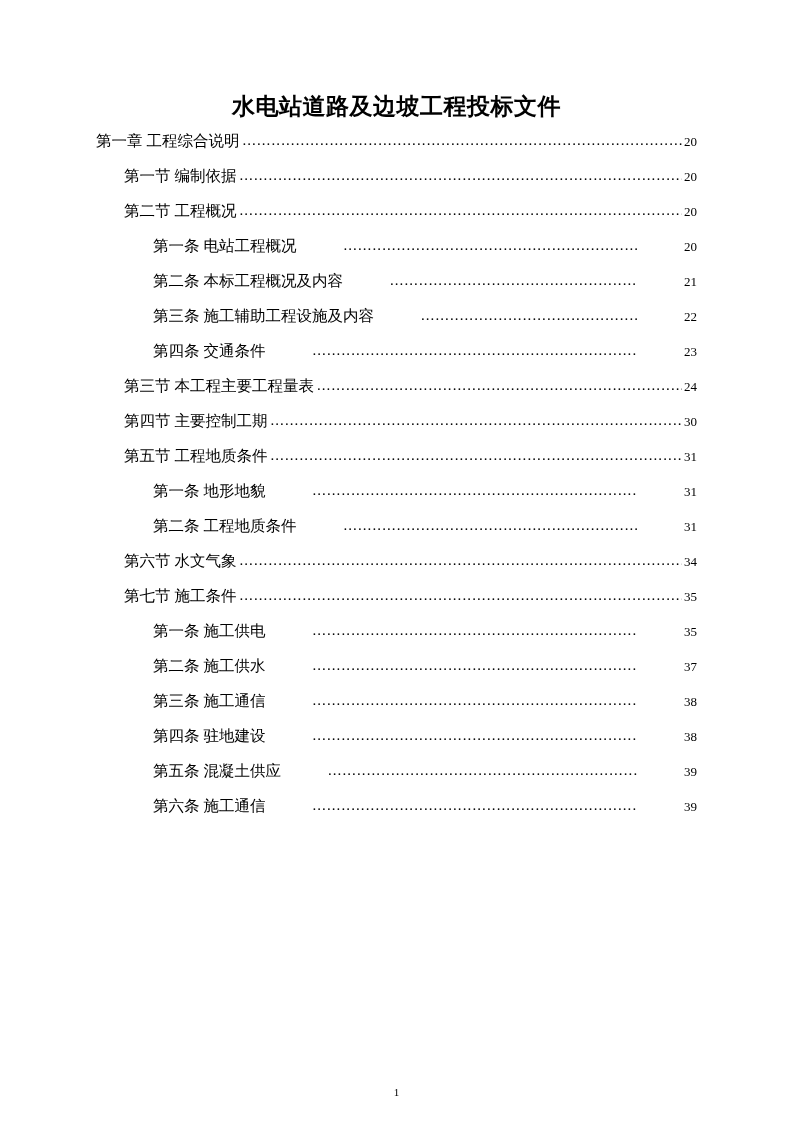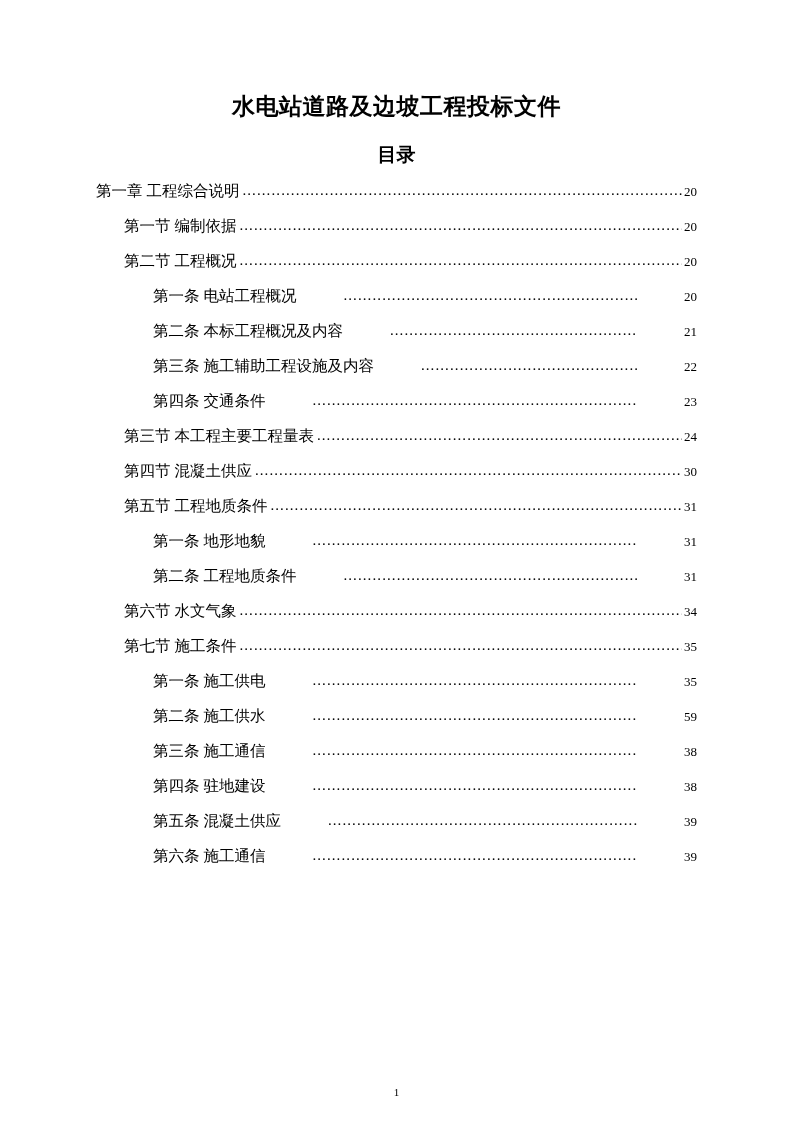--- a/index.html
+++ b/index.html
@@ -85,21 +85,20 @@
     font-family: "Liberation Serif", serif;
   }
 </style>
 </head>
 <body>
 
 <div class="page">
 
   <h1 class="doc-title">水电站道路及边坡工程投标文件</h1>
 
-  <h2 class="toc-title">目录</h2>
 
   <div class="toc" id="toc-list">
       <div class="toc-entry lvl-1">
         <span class="label">第一章  工程综合说明</span>
         <span class="leader">.......................................................................................................................</span>
         <span class="pageno">20</span>
       </div>
       <div class="toc-entry lvl-2">
         <span class="label">第一节  编制依据</span>
         <span class="leader">.......................................................................................................................</span>
@@ -129,21 +128,21 @@
         <span class="label">第四条  交通条件</span>
         <span class="leader">.......................................................................................................................</span>
         <span class="pageno">23</span>
       </div>
       <div class="toc-entry lvl-2">
         <span class="label">第三节  本工程主要工程量表</span>
         <span class="leader">.......................................................................................................................</span>
         <span class="pageno">24</span>
       </div>
       <div class="toc-entry lvl-2">
-        <span class="label">第四节  混凝土供应</span>
+        <span class="label">第四节  主要控制工期</span>
         <span class="leader">.......................................................................................................................</span>
         <span class="pageno">30</span>
       </div>
       <div class="toc-entry lvl-2">
         <span class="label">第五节  工程地质条件</span>
         <span class="leader">.......................................................................................................................</span>
         <span class="pageno">31</span>
       </div>
       <div class="toc-entry lvl-3">
         <span class="label">第一条  地形地貌</span>
@@ -166,21 +165,21 @@
         <span class="pageno">35</span>
       </div>
       <div class="toc-entry lvl-3">
         <span class="label">第一条  施工供电</span>
         <span class="leader">.......................................................................................................................</span>
         <span class="pageno">35</span>
       </div>
       <div class="toc-entry lvl-3">
         <span class="label">第二条  施工供水</span>
         <span class="leader">.......................................................................................................................</span>
-        <span class="pageno">59</span>
+        <span class="pageno">37</span>
       </div>
       <div class="toc-entry lvl-3">
         <span class="label">第三条  施工通信</span>
         <span class="leader">.......................................................................................................................</span>
         <span class="pageno">38</span>
       </div>
       <div class="toc-entry lvl-3">
         <span class="label">第四条  驻地建设</span>
         <span class="leader">.......................................................................................................................</span>
         <span class="pageno">38</span>

